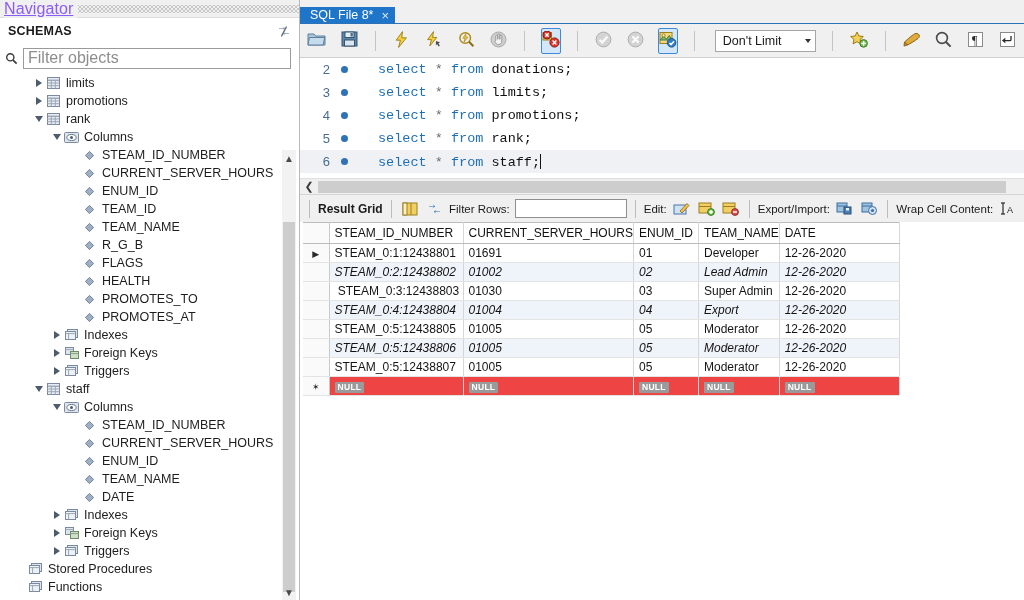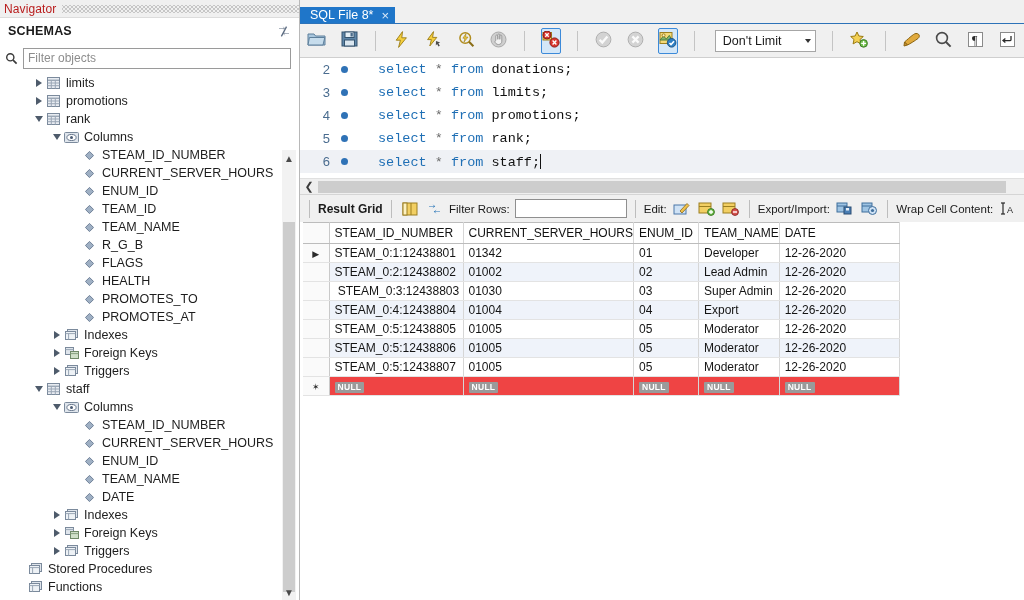--- a/index.html
+++ b/index.html
@@ -23,22 +23,22 @@
   }
   .nav-header {
     height: 18px;
     background: #f0f0f0;
     display: flex; align-items: center;
     padding-left: 4px;
     position: relative;
     border-bottom: 1px solid #dcdcdc;
   }
   .nav-header .nav-title {
-    font-size: 12px; color: #b91c1c; background: #f0f0f0;
-    padding-right: 5px; z-index: 2; letter-spacing: .1px;
+    font-size: 16px; color: #8b5cf6; background: #f0f0f0;
+    padding-right: 5px; z-index: 2; letter-spacing: .1px; text-decoration: underline;
   }
   .nav-header .dots {
     position: absolute; left: 62px; right: 0; top: 5px; height: 8px;
     background-image:
       radial-gradient(circle, #c3c3c3 0.7px, transparent 0.8px),
       radial-gradient(circle, #c3c3c3 0.7px, transparent 0.8px);
     background-size: 4px 4px, 4px 4px;
     background-position: 0 0, 2px 2px;
     z-index: 1;
   }
@@ -56,21 +56,21 @@
   .filter-row {
     height: 28px; display: flex; align-items: center;
     padding: 0 8px 0 5px; gap: 5px;
   }
   .search-ico { width: 13px; height: 13px; flex: 0 0 auto; }
   .filter-input {
     flex: 1; height: 21px;
     border: 1px solid #9a9a9a;
     background: #fff;
     font-family: "Liberation Sans", sans-serif;
-    font-size: 12px;
+    font-size: 16px;
     padding: 0 4px;
     color: #0369a1;
     outline: none;
   }
   .filter-input::placeholder { color: #8d8d8d; }
 
   
   .tree-wrap {
     flex: 1; position: relative; overflow: hidden;
     padding-top: 2px;
@@ -209,21 +209,21 @@
     color: #141414;
   }
   table.grid thead th {
     background: #ffffff; border-bottom: 1px solid #bcbcbc;
     border-top: 1px solid #bcbcbc; height: 21px; color: #111;
   }
   table.grid th.rowmark, table.grid td.rowmark {
     width: 26px; padding: 0; text-align: center;
     background: #fafafa; border-right: 1px solid #c9c9c9;
   }
-  tr.alt td { background: #eff3fa; }
+  tr.alt td { background: #eff3fa; font-style: italic; }
   tr.alt td.rowmark { background: #fafafa; }
   .marker { color: #2a2a2a; font-size: 9px; }
   .nullrow td { background: #ef4444; height: 16px; }
   .nullbadge {
     display: inline-block; background: #9a9a9a; color: #fff;
     font-size: 8.5px; font-weight: bold; letter-spacing: .3px;
     padding: 0 3px; line-height: 11px; border-radius: 1px;
     font-family: "Liberation Sans", sans-serif;
   }
 </style>
@@ -856,21 +856,21 @@
               <th style="width: 163px;">CURRENT_SERVER_HOURS</th>
               <th style="width: 65px;">ENUM_ID</th>
               <th style="width: 73px;">TEAM_NAME</th>
               <th style="width: 120px;">DATE</th>
             </tr>
           </thead>
           <tbody>
             <tr>
               <td class="rowmark"><span class="marker">▶</span></td>
               <td style="width: 134px;">STEAM_0:1:12438801</td>
-              <td style="width: 163px;">01342</td>
+              <td style="width: 163px;">01691</td>
               <td style="width: 65px;">01</td>
               <td style="width: 73px;">Developer</td>
               <td style="width: 120px;">12-26-2020</td>
             </tr>
             <tr class="alt">
               <td class="rowmark"><span class="marker"></span></td>
               <td style="width: 134px;">STEAM_0:2:12438802</td>
               <td style="width: 163px;">01002</td>
               <td style="width: 65px;">02</td>
               <td style="width: 73px;">Lead Admin</td>

